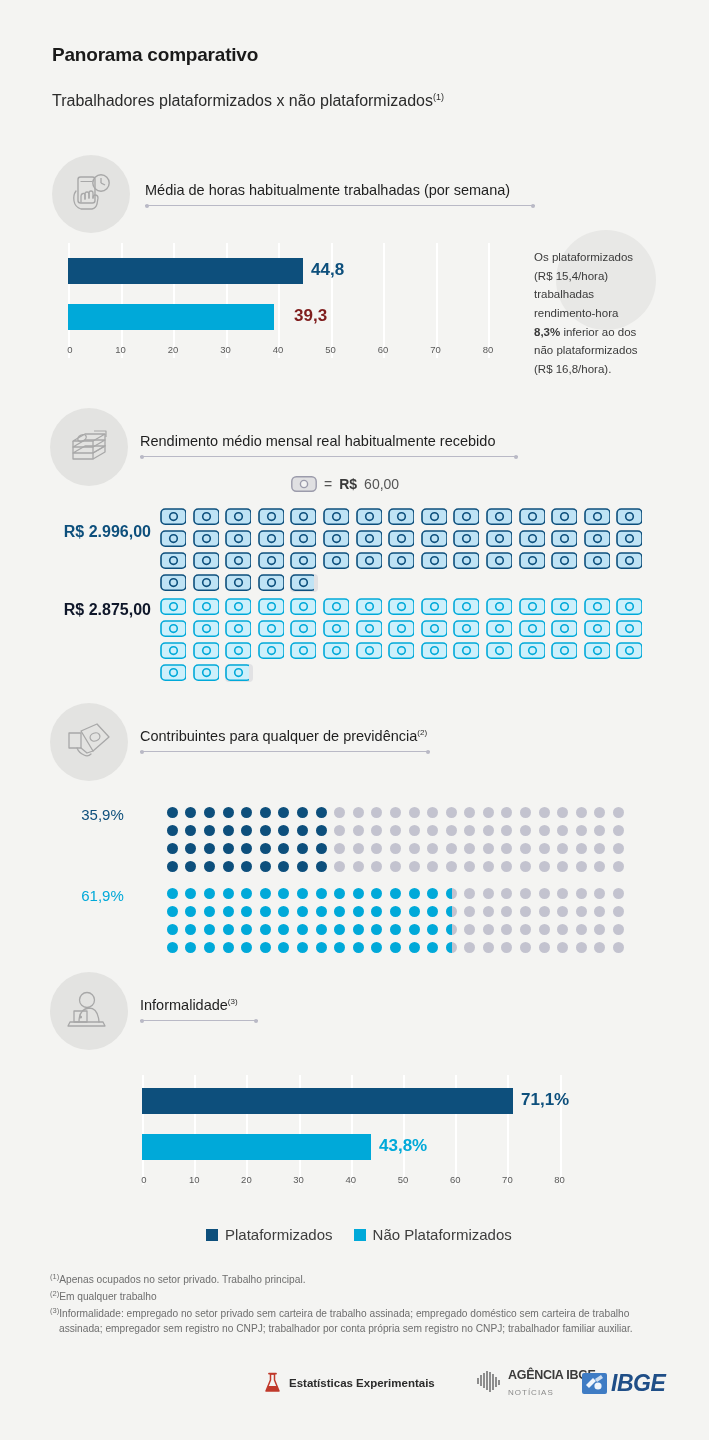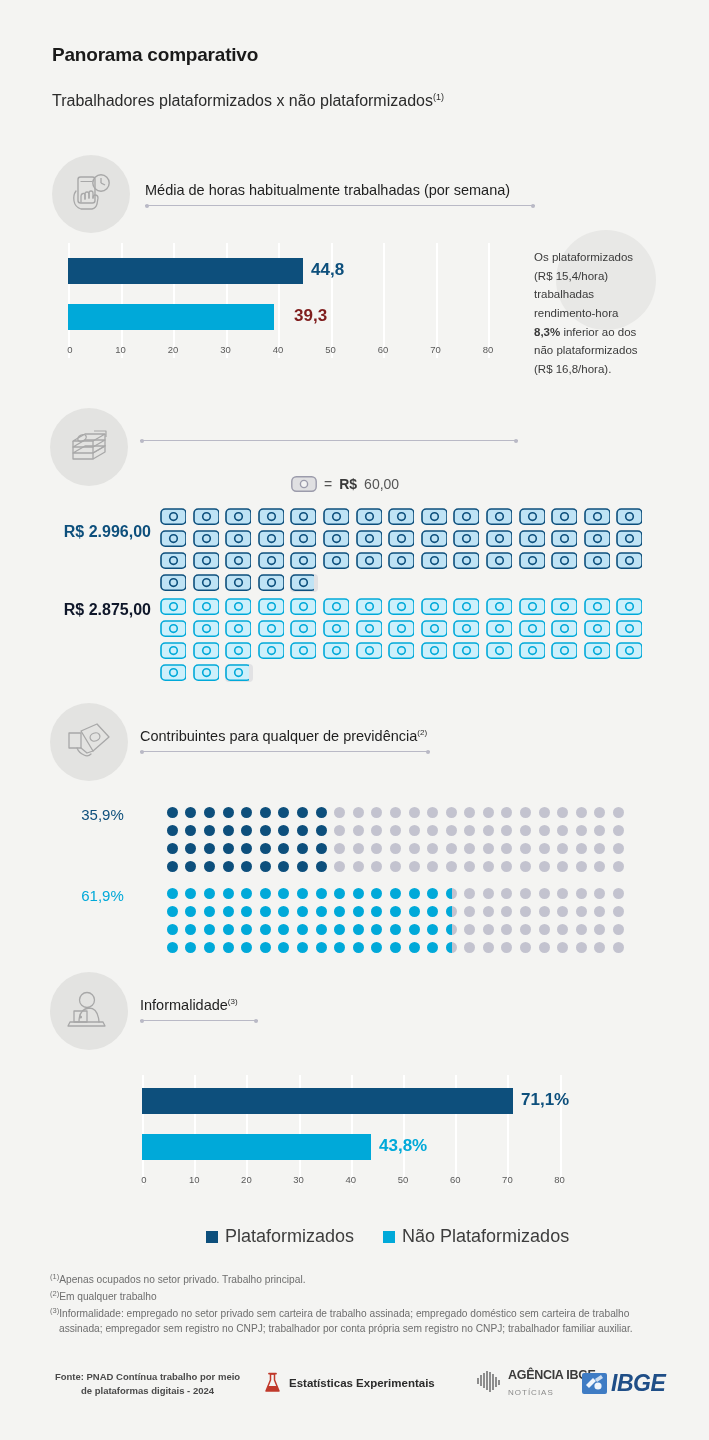--- a/index.html
+++ b/index.html
@@ -122,22 +122,22 @@
     font-size: 15px;
     text-align: center;
     white-space: nowrap;
   }
 
   
   .legend {
     position: absolute;
     display: flex;
     align-items: center;
-    gap: 17px;
-    font-size: 18px;
+    gap: 9px;
+    font-size: 15px;
     color: #3d3d3d;
   }
   .legend-swatch { width: 12px; height: 12px; display: inline-block; }
   .legend-item { display: flex; align-items: center; gap: 7px; }
 
   
   .footnotes {
     position: absolute;
     left: 50px; top: 1272px;
     width: 615px;
@@ -272,20 +272,21 @@
         <path d="M8 18 L20 11 L40 11 L28 18 Z"></path>
         <path d="M8 18 L8 24"></path>
           <path d="M28 18 L28 24"></path>
           <path d="M40 11 L40 17"></path>
         <ellipse cx="17" cy="15" rx="4.5" ry="3" transform="rotate(-28 17 15)"></ellipse>
         <path d="M29 8 L41 8 L41 14" stroke-width="1.2"></path>
       </g>
     </svg>
   </div>
   <div class="section-head" style="left:140px; top:433px; width:378px;">
+    <span>Rendimento médio mensal real habitualmente recebido</span>
     <span class="rule"></span>
   </div>
 
   <div class="picto-key" style="left:291px; top:476px;">
     <svg width="26" height="16" viewBox="0 0 26 16" class="bill">
       <rect x="0.8" y="0.8" width="24.4" height="14.4" rx="4.5" fill="#e0e0e2" stroke="#9b9bab" stroke-width="1.4"></rect>
       <circle cx="13" cy="8" r="3.6" fill="#f2f2f2" stroke="#9b9bab" stroke-width="1.4"></circle>
     </svg>
     <span>=</span>
     <b>R$</b>
@@ -2261,21 +2262,20 @@
     </div>
     <div class="footnote">
       <span class="fn-mark">(2)</span><span>Em qualquer trabalho</span>
     </div>
     <div class="footnote fn-indent">
       <span class="fn-mark">(3)</span><span>Informalidade: empregado no setor privado sem carteira de trabalho assinada; empregado doméstico sem carteira de trabalho assinada; empregador sem registro no CNPJ; trabalhador por conta própria sem registro no CNPJ; trabalhador familiar auxiliar.</span>
     </div>
   </div>
 
   <div class="footer">
-    <div class="source">Fonte: PNAD Contínua trabalho por meio de plataformas digitais - 2024</div>
 
     <div class="exp-stats">
       <svg width="17" height="22" viewBox="0 0 17 22">
         <path d="M6.5 2 L6.5 8 L2 19 L15 19 L10.5 8 L10.5 2 Z" fill="none" stroke="#c0392b" stroke-width="1.5" stroke-linejoin="round"></path>
         <path d="M4.2 14 L12.8 14 L15 19 L2 19 Z" fill="#c0392b" stroke="none"></path>
         <line x1="5" y1="1.6" x2="12" y2="1.6" stroke="#c0392b" stroke-width="1.8" stroke-linecap="round"></line>
       </svg>
       <span>Estatísticas Experimentais</span>
     </div>
 

